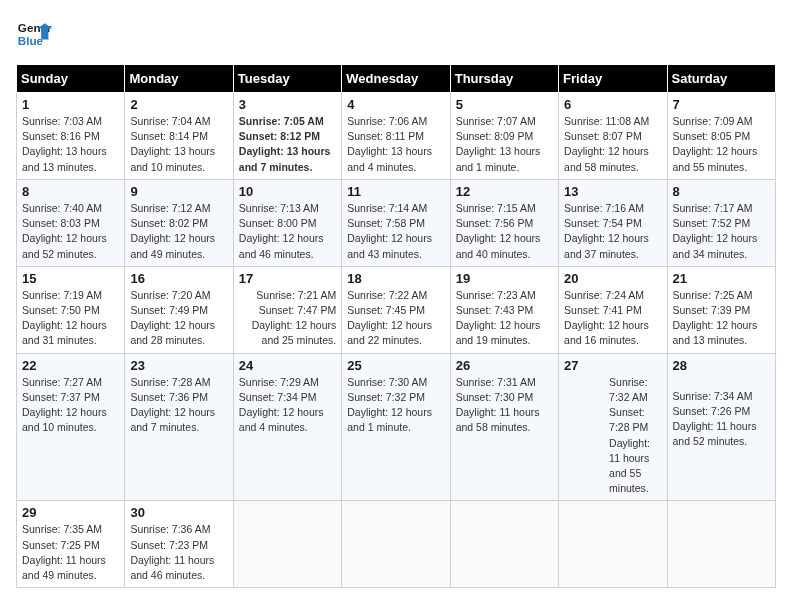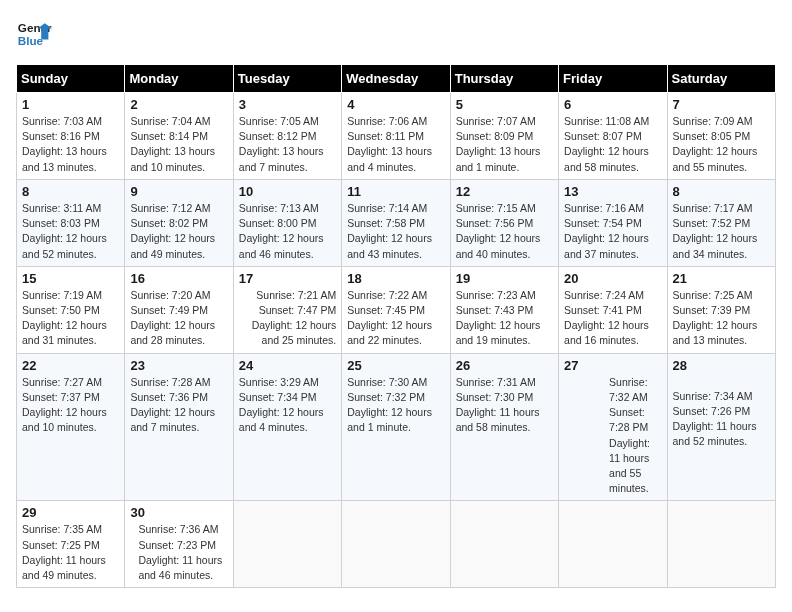--- a/index.html
+++ b/index.html
@@ -118,21 +118,21 @@
         </td>
         <td>
           <span class="day-num">2</span>
           <div class="day-info" style="white-space: pre-line;">Sunrise: 7:04 AM
 Sunset: 8:14 PM
 Daylight: 13 hours
 and 10 minutes.</div>
         </td>
         <td>
           <span class="day-num">3</span>
-          <div class="day-info" style="white-space: pre-line;">Sunrise: 7:05 AM
+          <div class="day-info" style="white-space: pre-line; font-weight: bold;">Sunrise: 7:05 AM
 Sunset: 8:12 PM
 Daylight: 13 hours
 and 7 minutes.</div>
         </td>
         <td>
           <span class="day-num">4</span>
           <div class="day-info" style="white-space: pre-line;">Sunrise: 7:06 AM
 Sunset: 8:11 PM
 Daylight: 13 hours
 and 4 minutes.</div>
@@ -155,21 +155,21 @@
           <span class="day-num">7</span>
           <div class="day-info" style="white-space: pre-line;">Sunrise: 7:09 AM
 Sunset: 8:05 PM
 Daylight: 12 hours
 and 55 minutes.</div>
         </td>
       </tr>
       <tr>
         <td>
           <span class="day-num">8</span>
-          <div class="day-info" style="white-space: pre-line;">Sunrise: 3:11 AM
+          <div class="day-info" style="white-space: pre-line;">Sunrise: 7:40 AM
 Sunset: 8:03 PM
 Daylight: 12 hours
 and 52 minutes.</div>
         </td>
         <td>
           <span class="day-num">9</span>
           <div class="day-info" style="white-space: pre-line;">Sunrise: 7:12 AM
 Sunset: 8:02 PM
 Daylight: 12 hours
 and 49 minutes.</div>
@@ -271,21 +271,21 @@
         </td>
         <td>
           <span class="day-num">23</span>
           <div class="day-info" style="white-space: pre-line;">Sunrise: 7:28 AM
 Sunset: 7:36 PM
 Daylight: 12 hours
 and 7 minutes.</div>
         </td>
         <td>
           <span class="day-num">24</span>
-          <div class="day-info" style="white-space: pre-line;">Sunrise: 3:29 AM
+          <div class="day-info" style="white-space: pre-line;">Sunrise: 7:29 AM
 Sunset: 7:34 PM
 Daylight: 12 hours
 and 4 minutes.</div>
         </td>
         <td>
           <span class="day-num">25</span>
           <div class="day-info" style="white-space: pre-line;">Sunrise: 7:30 AM
 Sunset: 7:32 PM
 Daylight: 12 hours
 and 1 minute.</div>
@@ -315,21 +315,21 @@
       <tr>
         <td>
           <span class="day-num">29</span>
           <div class="day-info" style="white-space: pre-line;">Sunrise: 7:35 AM
 Sunset: 7:25 PM
 Daylight: 11 hours
 and 49 minutes.</div>
         </td>
         <td>
           <span class="day-num">30</span>
-          <div class="day-info" style="white-space: pre-line; margin-left: 8px;">Sunrise: 7:36 AM
+          <div class="day-info" style="white-space: pre-line;">Sunrise: 7:36 AM
 Sunset: 7:23 PM
 Daylight: 11 hours
 and 46 minutes.</div>
         </td>
         <td class="empty-cell"></td>
         <td class="empty-cell"></td>
         <td class="empty-cell"></td>
         <td class="empty-cell"></td>
         <td class="empty-cell"></td>
       </tr>

